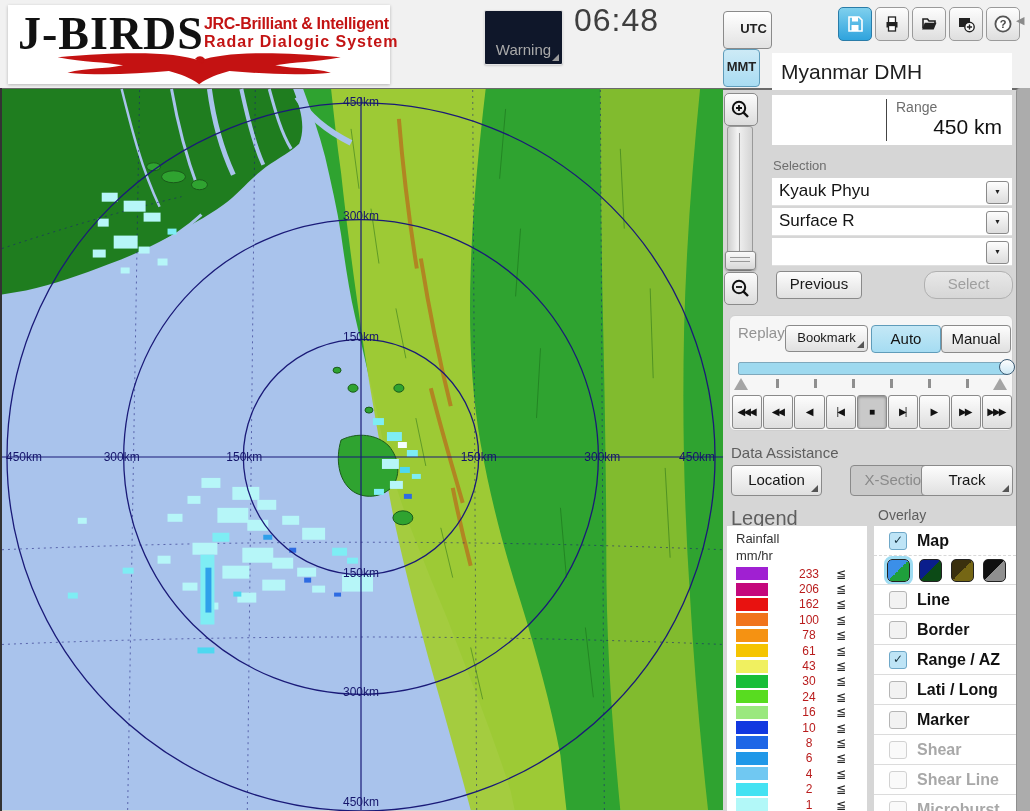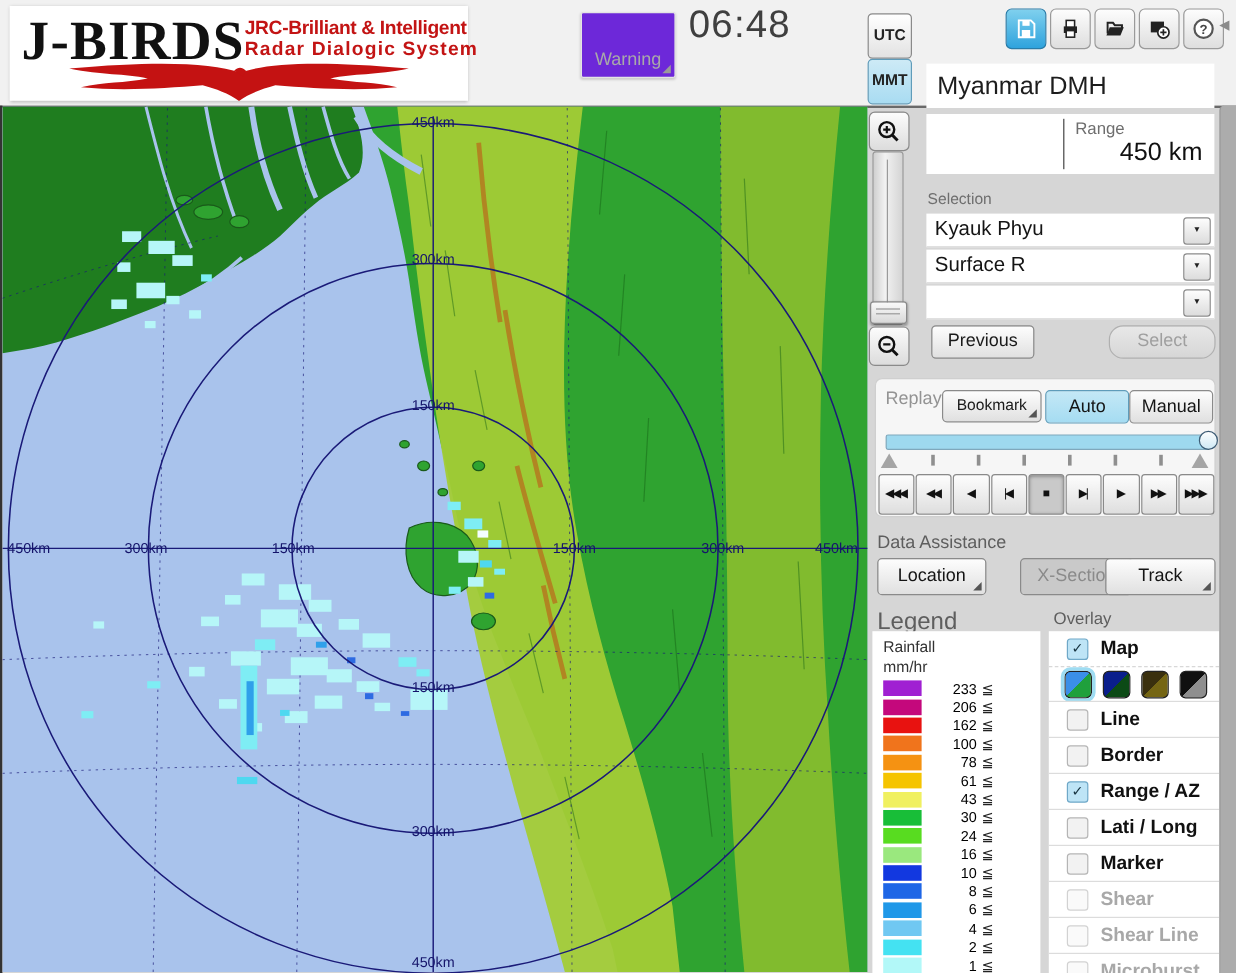--- a/index.html
+++ b/index.html
@@ -6,32 +6,32 @@
   #app{position:relative;width:1030px;height:811px;background:#D6D6D6;overflow:hidden;
        font-family:"Liberation Sans","DejaVu Sans",sans-serif;-webkit-font-smoothing:antialiased;}
   
   #header{position:absolute;left:0;top:0;width:1030px;height:88px;background:#F1F1F1;border-bottom:2px solid #6a6a6a;}
   #logo{position:absolute;left:8px;top:5px;width:382px;height:79px;background:#fff;box-shadow:0 1px 3px rgba(0,0,0,.25);}
   .logo-title{position:absolute;left:10px;top:2px;font-family:"Liberation Serif","DejaVu Serif",serif;
       font-weight:bold;font-size:46px;letter-spacing:1px;color:#111;}
   .tag1{position:absolute;left:196px;top:10px;color:#C31414;font-weight:bold;font-size:16px;letter-spacing:-.3px;white-space:nowrap;}
   .tag2{position:absolute;left:196px;top:28px;color:#C31414;font-weight:bold;font-size:16px;letter-spacing:1px;white-space:nowrap;}
   #eagle{position:absolute;left:12px;top:44px;}
-  #warning-btn{position:absolute;left:484px;top:10px;width:77px;height:53px;background:#6d28d9;border:1px solid #e4e4e4;
+  #warning-btn{position:absolute;left:484px;top:10px;width:77px;height:53px;background:#0f172a;border:1px solid #e4e4e4;
       border-radius:2px;box-shadow:0 1px 2px rgba(0,0,0,.15);color:#a9a9a9;font-size:15px;text-align:center;
       line-height:78px;cursor:default;}
   .fold::after{content:"";position:absolute;right:3px;bottom:3px;width:0;height:0;
       border-left:7px solid transparent;border-bottom:7px solid #555;}
   .fold-dis::after{border-bottom-color:#9a9a9a;}
   #clock-time{position:absolute;left:574px;top:2px;font-size:32px;font-weight:500;color:#3f3f3f;letter-spacing:1px;}
   #clock-date{position:absolute;left:574px;top:52px;font-size:27px;color:#3f3f3f;}
   .tzbtn{position:absolute;left:723px;width:35px;height:36px;border-radius:4px;border:1px solid #8a8a8a;
       font-size:13px;font-weight:bold;color:#222;text-align:center;line-height:34px;
       background:linear-gradient(#fff,#e2e2e2);}
-  #tz-utc{top:11px;}
+  #tz-utc{top:11px;padding-left:12px;}
   #tz-mmt{top:49px;background:linear-gradient(#cdeaf6,#a9dcf2);border-color:#5f9cba;}
   #toolbar{position:absolute;left:838px;top:7px;display:flex;gap:3px;}
   .tbtn{width:32px;height:32px;border:1px solid #9a9a9a;border-radius:5px;background:linear-gradient(#fdfdfd,#dedede);
       display:flex;align-items:center;justify-content:center;}
   .tbtn.active{background:linear-gradient(#7fd0ee,#2fa3dd);border-color:#2a7ca8;}
   #collapse-arrow{position:absolute;left:1016px;top:14px;font-size:11px;color:#8a8a8a;}
   
   #map-wrap{position:absolute;left:0;top:88px;width:723px;height:723px;border-left:2px solid #333;box-sizing:border-box;}
   #map-svg{display:block;}
   
@@ -89,21 +89,21 @@
   .dabtn.disabled{color:#8a8a8a;background:#c9c9c9;margin-left:25px;}
   
   #legend-title{position:absolute;left:731px;top:507px;font-size:20px;color:#5e5e5e;}
   #overlay-title{position:absolute;left:878px;top:507px;font-size:14px;color:#5e5e5e;}
   #legend-box{left:727px;top:526px;width:140px;height:285px;}
   #legend-unit1{position:absolute;left:9px;top:5px;font-size:13px;color:#333;}
   #legend-unit2{position:absolute;left:9px;top:22px;font-size:13px;color:#333;}
   #legend-rows{position:absolute;left:9px;top:40px;}
   .lrow{height:15.4px;display:flex;align-items:center;}
   .lswatch{width:32px;height:13px;}
-  .lval{width:46px;text-align:right;font-size:12px;color:#000000;}
+  .lval{width:46px;text-align:center;font-size:12px;color:#b91c1c;padding-left:18px;}
   .lsuf{font-size:12px;color:#222;margin-left:4px;}
   
   #overlay-box{left:874px;top:526px;width:142px;height:285px;overflow:hidden;}
   .orow{position:relative;height:29px;border-top:1px solid #dcdcdc;display:flex;align-items:center;}
   .orow:first-child{border-top:none;}
   .ochk{width:16px;height:16px;margin-left:15px;border:1px solid #b5b5b5;border-radius:3px;background:#f2f2f2;
       font-size:12px;font-weight:bold;color:#16323f;text-align:center;line-height:15px;}
   .ochk.checked{background:#bee4f6;border-color:#6fa8c8;}
   .ochk.dis{border-color:#d2d2d2;background:#fafafa;}
   .olabel{margin-left:10px;font-size:16px;font-weight:600;color:#111;}

